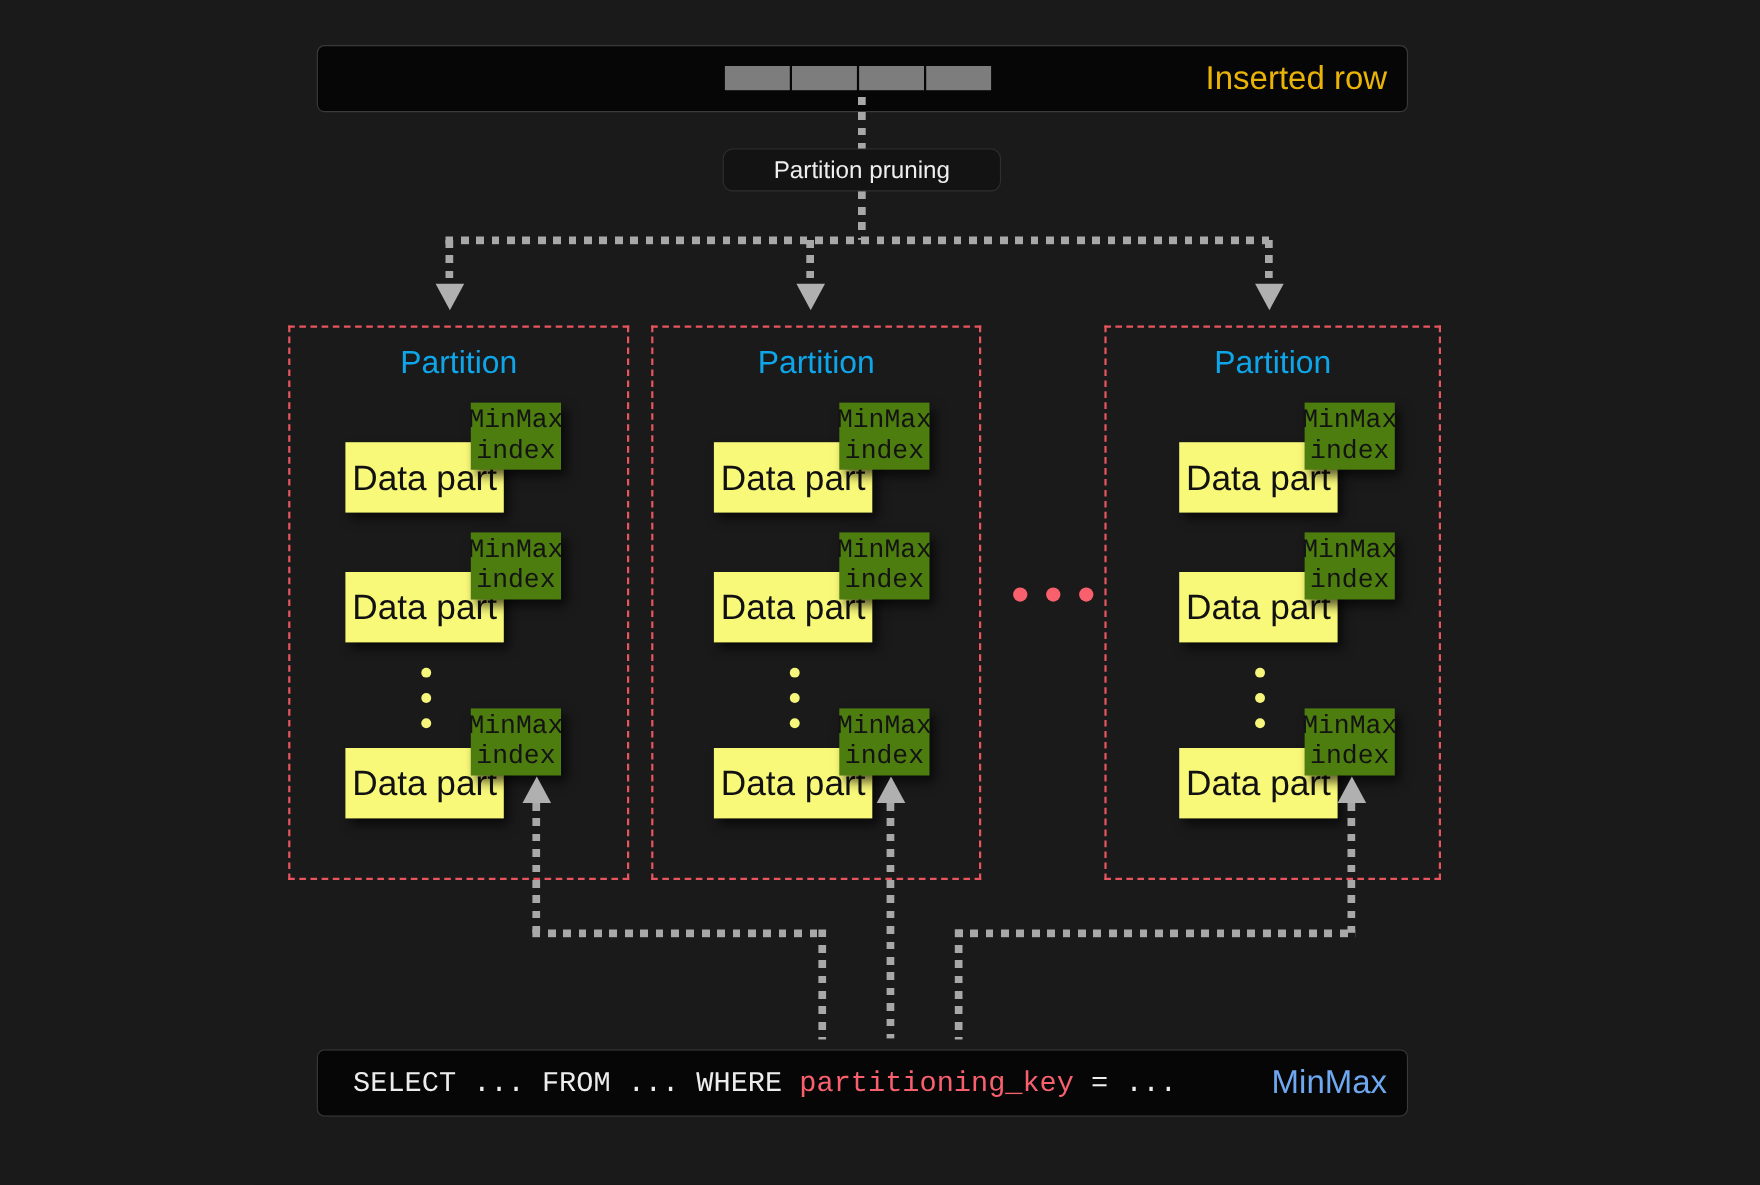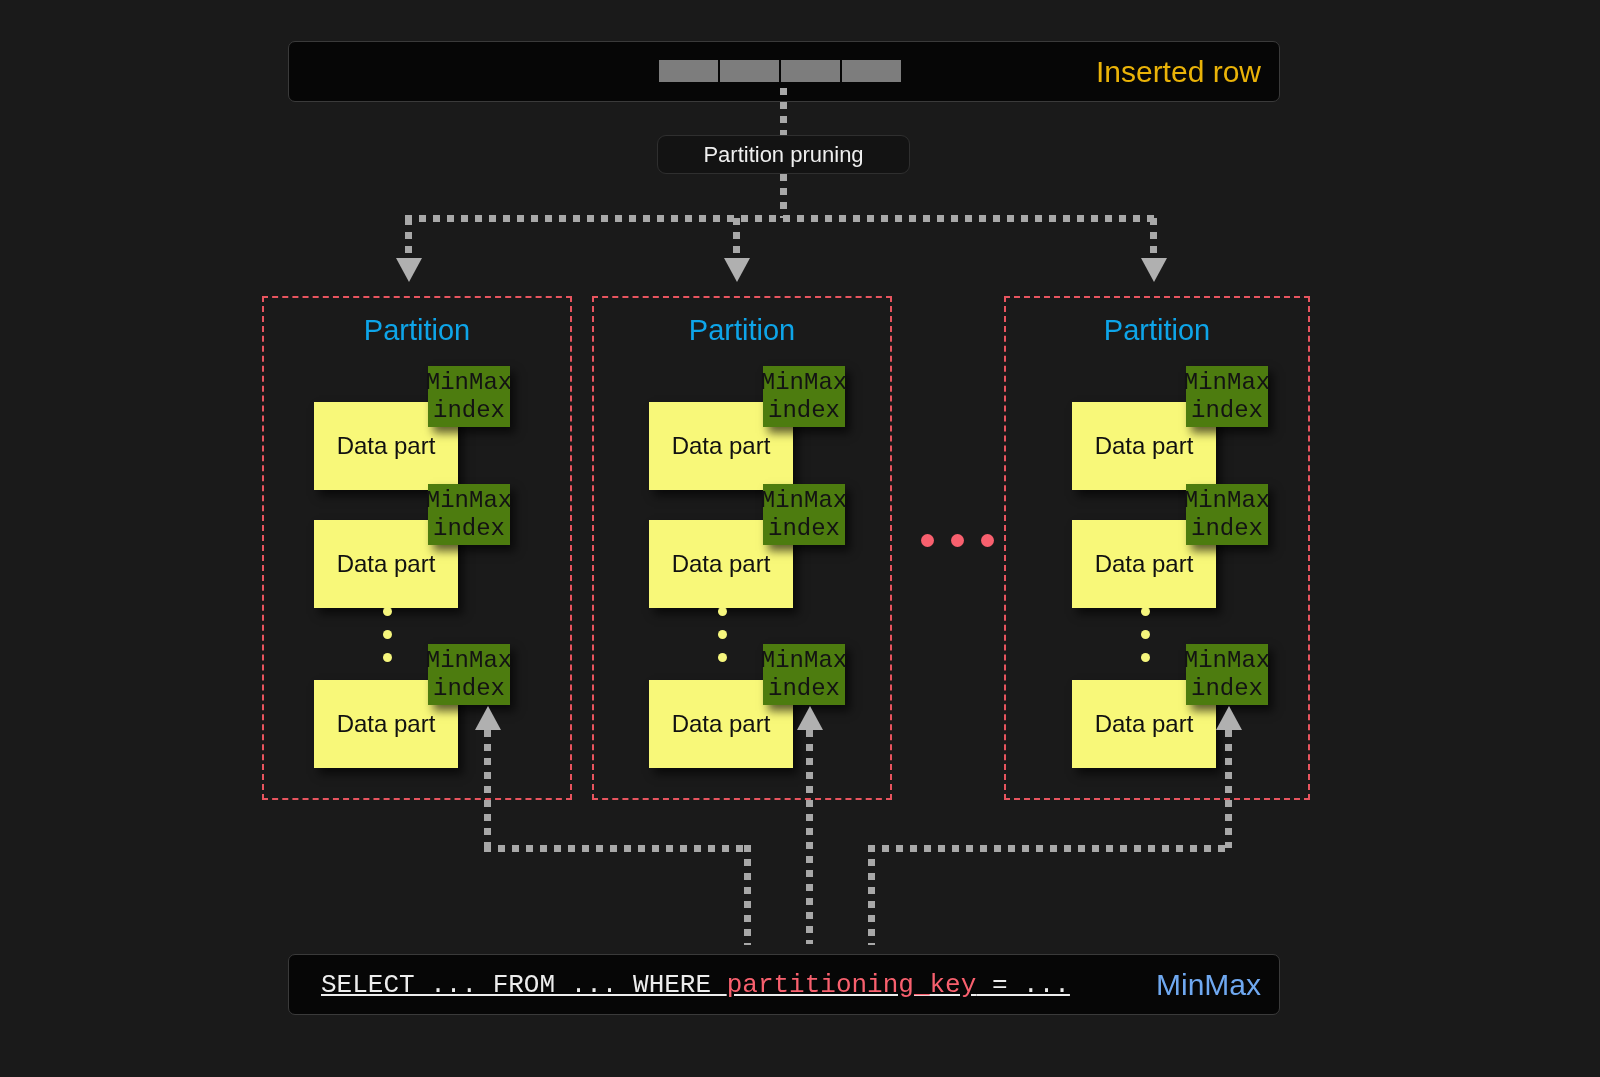--- a/index.html
+++ b/index.html
@@ -116,24 +116,24 @@
   .part-group {
     position: absolute;
     width: 250px;
     height: 110px;
   }
   .data-part {
     position: absolute;
     left: 0;
     top: 36px;
     width: 144px;
-    height: 88px;
+    height: 64px;
     background: #f8f879;
     color: #111111;
-    font-size: 24px;
+    font-size: 32px;
     display: flex;
     align-items: center;
     justify-content: center;
     box-shadow: 5px 6px 9px rgba(0,0,0,0.62);
     box-sizing: border-box;
   }
   .minmax {
     position: absolute;
     left: 114px;
     top: 0;
@@ -190,21 +190,20 @@
   }
   .query-text {
     position: absolute;
     left: 32px;
     top: 50%;
     transform: translateY(-50%);
     font-family: "Liberation Mono", "DejaVu Sans Mono", monospace;
     font-size: 26px;
     color: #ededed;
     white-space: pre;
-    text-decoration: underline;
   }
   .query-key { color: #f8606e; }
   .query-label {
     position: absolute;
     right: 18px;
     top: 50%;
     transform: translateY(-50%);
     color: #6fa8f0;
     font-size: 30px;
   }

